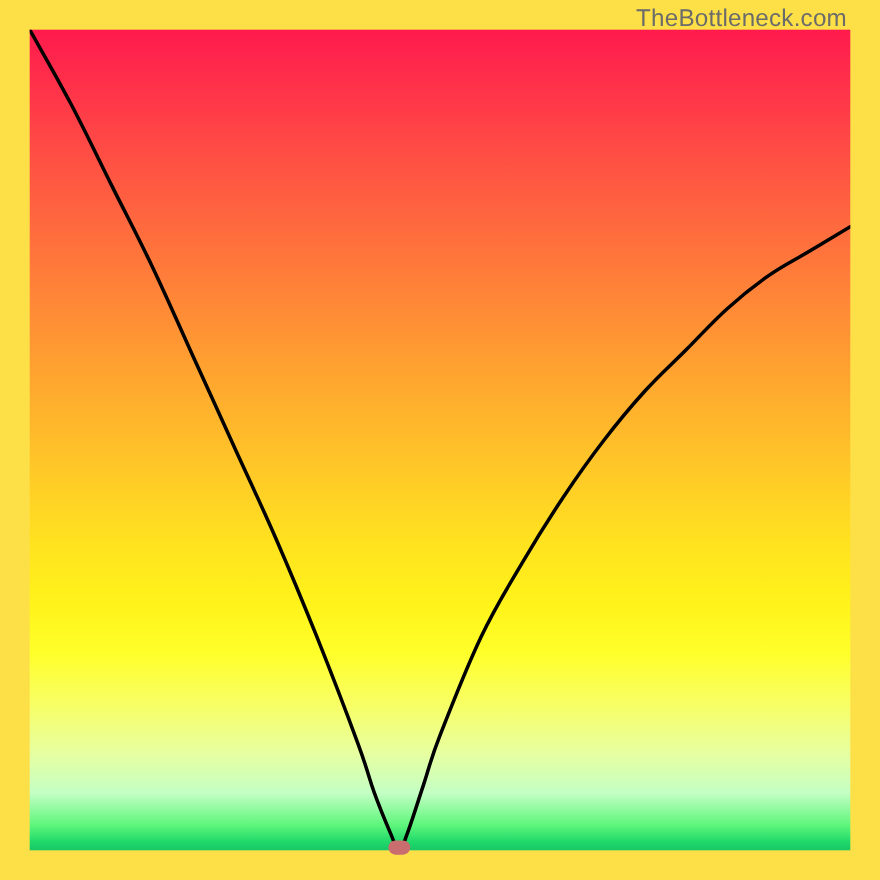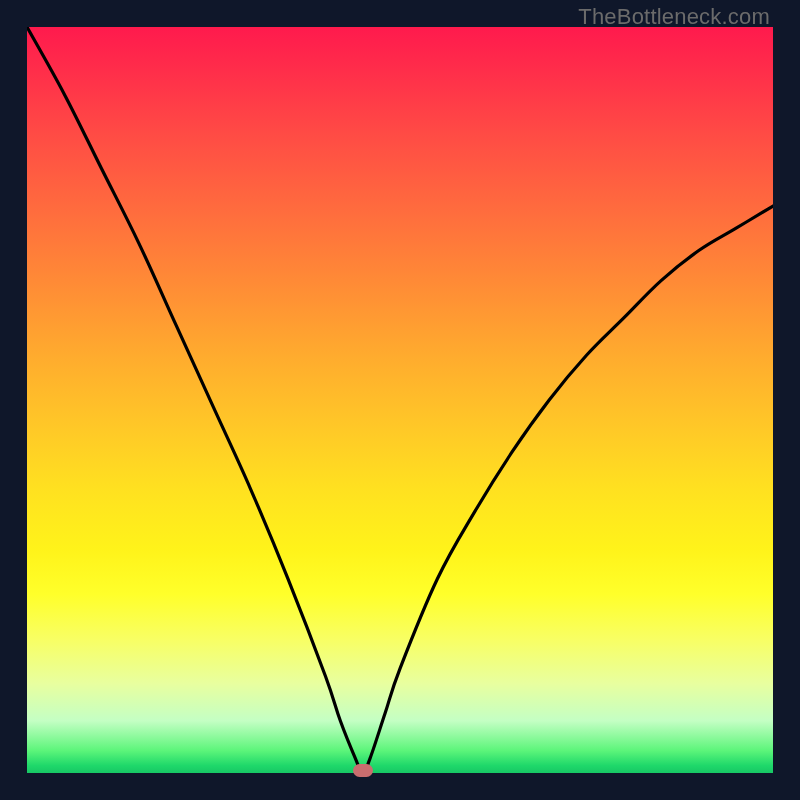--- a/index.html
+++ b/index.html
@@ -10,21 +10,21 @@
     background: #000;
     font-family: Arial, Helvetica, sans-serif;
     overflow: hidden;
   }
   .frame {
     position: absolute;
     left: 0;
     top: 0;
     width: 800px;
     height: 800px;
-    background: #0f172a;
+    background: #fde047;
   }
   .plot {
     position: absolute;
     left: 27px;
     top: 27px;
     width: 746px;
     height: 746px;
     
     background: linear-gradient(
       to bottom,

